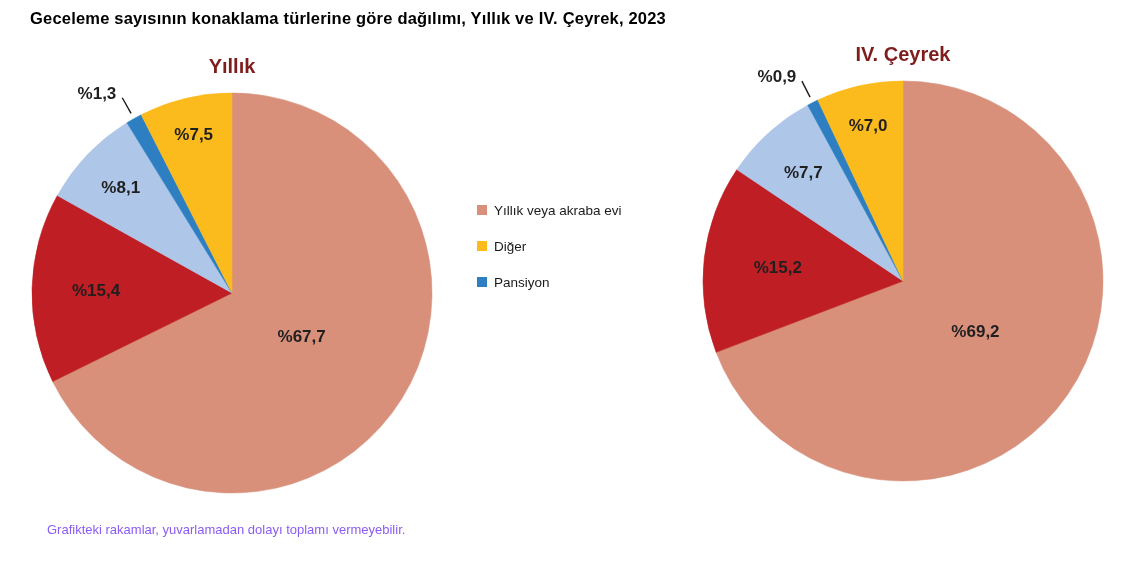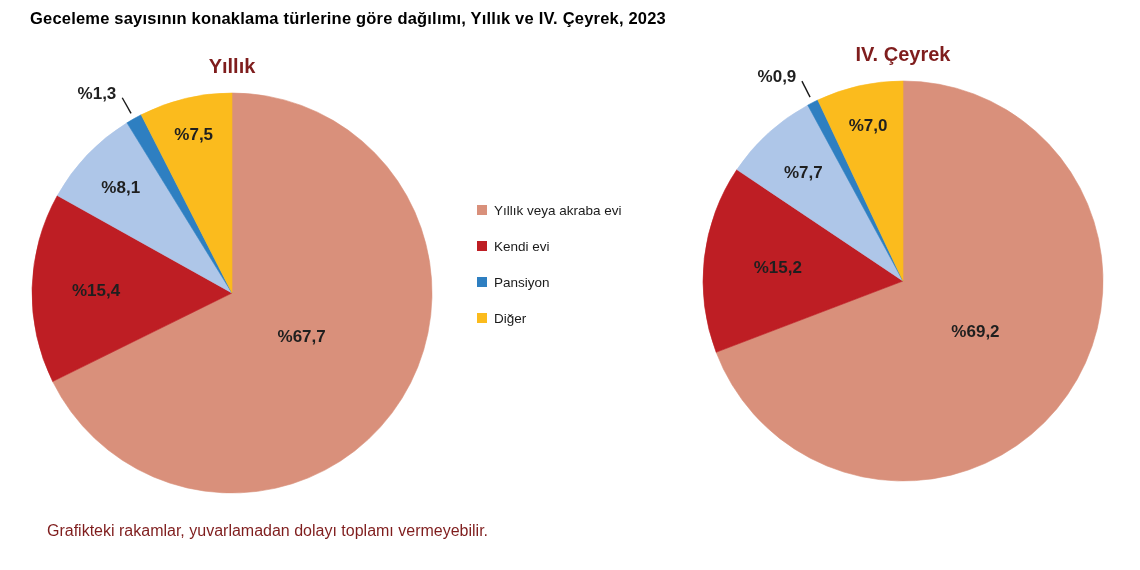--- a/index.html
+++ b/index.html
@@ -13,21 +13,21 @@
   .chart-right { left:673px; top:43px; }
   .chart-title { width:460px; text-align:center; font-size:20px; font-weight:bold;
                  color:#7f1d1d; height:26px; }
   .pie-svg { display:block; width:460px; height:424px; }
   .slice-label { font-family:"Liberation Sans", sans-serif; font-size:17px; font-weight:bold;
                  fill:#1f1f1f; }
   .legend { position:absolute; left:477px; top:192px; }
   .legend-item { display:flex; align-items:center; height:36px; }
   .swatch { width:10px; height:10px; display:inline-block; margin-right:7px; flex:0 0 auto; }
   .legend-label { font-size:13.5px; color:#1a1a1a; white-space:nowrap; }
-  .footnote { position:absolute; left:47px; top:522px; font-size:16px; color:#7f1d1d; }
+  .footnote { position:absolute; left:47px; top:522px; font-size:13px; color:#8b5cf6; }
 </style>
 </head>
 <body>
 
 <div class="page">
 
   <div class="page-title">Geceleme sayısının konaklama türlerine göre dağılımı, Yıllık ve IV. Çeyrek, 2023</div>
 
   <div class="chart chart-left">
     <div class="chart-title">Yıllık</div>
@@ -45,30 +45,26 @@
         <text class="slice-label" x="191.71" y="58.53" text-anchor="middle">%7,5</text>
       </svg>
   </div>
 
   <div class="legend">
     <div class="legend-item">
       <span class="swatch" style="background-color: rgb(217, 144, 123);"></span>
       <span class="legend-label">Yıllık veya akraba evi</span>
     </div>
     <div class="legend-item">
-      <span class="swatch" style="background-color: rgb(190, 30, 36);"></span>
-      <span class="legend-label">Kendi evi</span>
+      <span class="swatch" style="background-color: rgb(251, 187, 29);"></span>
+      <span class="legend-label">Diğer</span>
     </div>
     <div class="legend-item">
       <span class="swatch" style="background-color: rgb(46, 127, 193);"></span>
       <span class="legend-label">Pansiyon</span>
-    </div>
-    <div class="legend-item">
-      <span class="swatch" style="background-color: rgb(251, 187, 29);"></span>
-      <span class="legend-label">Diğer</span>
     </div>
   </div>
 
   <div class="chart chart-right">
     <div class="chart-title">IV. Çeyrek</div>
     <svg class="pie-svg" viewBox="0 0 460 424" xmlns="http://www.w3.org/2000/svg">
         <path d="M 230 212 L 230.00 12.00 A 200 200 0 1 1 43.13 283.28 Z" fill="#d9907b" stroke="#d9907b" stroke-width="0.6"></path>
         <path d="M 230 212 L 43.13 283.28 A 200 200 0 0 1 63.88 100.62 Z" fill="#be1e24" stroke="#be1e24" stroke-width="0.6"></path>
         <path d="M 230 212 L 63.88 100.62 A 200 200 0 0 1 134.75 36.14 Z" fill="#aec6e8" stroke="#aec6e8" stroke-width="0.6"></path>
         <path d="M 230 212 L 134.75 36.14 A 200 200 0 0 1 144.84 31.03 Z" fill="#2e7fc1" stroke="#2e7fc1" stroke-width="0.6"></path>

